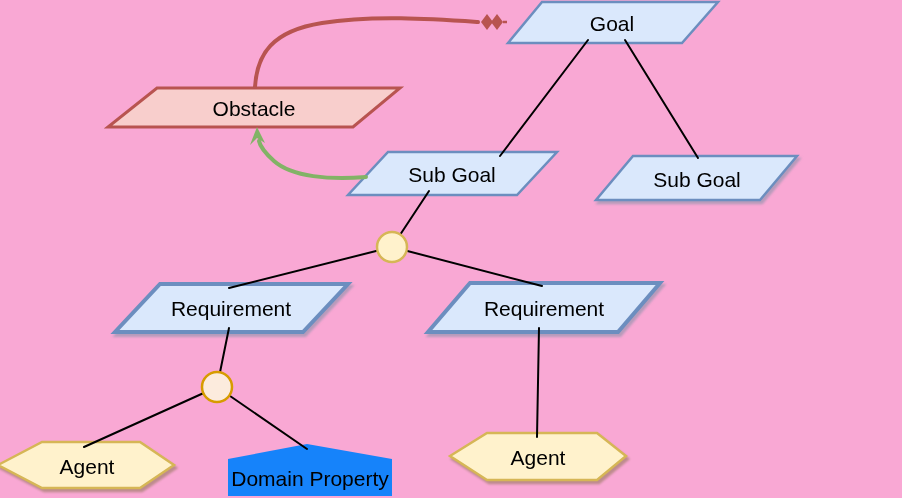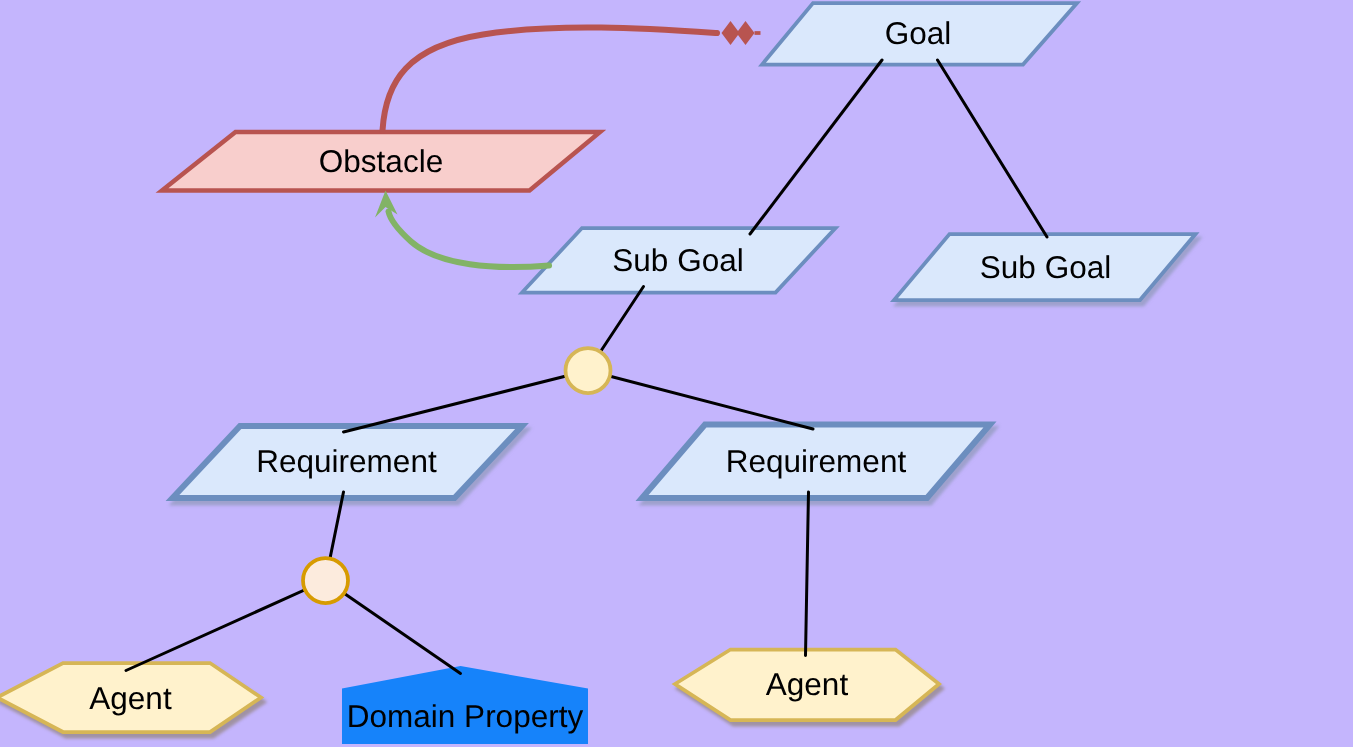--- a/index.html
+++ b/index.html
@@ -1,20 +1,20 @@
 <!DOCTYPE html>
 <html><head>
 <meta charset="utf-8">
 <style>
   html, body { margin: 0; padding: 0; background: #000; }
   .canvas {
     position: relative;
     width: 902px;
     height: 498px;
-    background: #c4b5fd;
+    background: #f9a8d4;
     overflow: hidden;
     font-family: "Liberation Sans", sans-serif;
   }
   svg { display: block; }
   text {
     font-family: "Liberation Sans", sans-serif;
     font-size: 21px;
     fill: #000000;
   }
   .shadow-blue { filter: drop-shadow(2px 3px 1px rgba(128,144,166,0.55)); }

